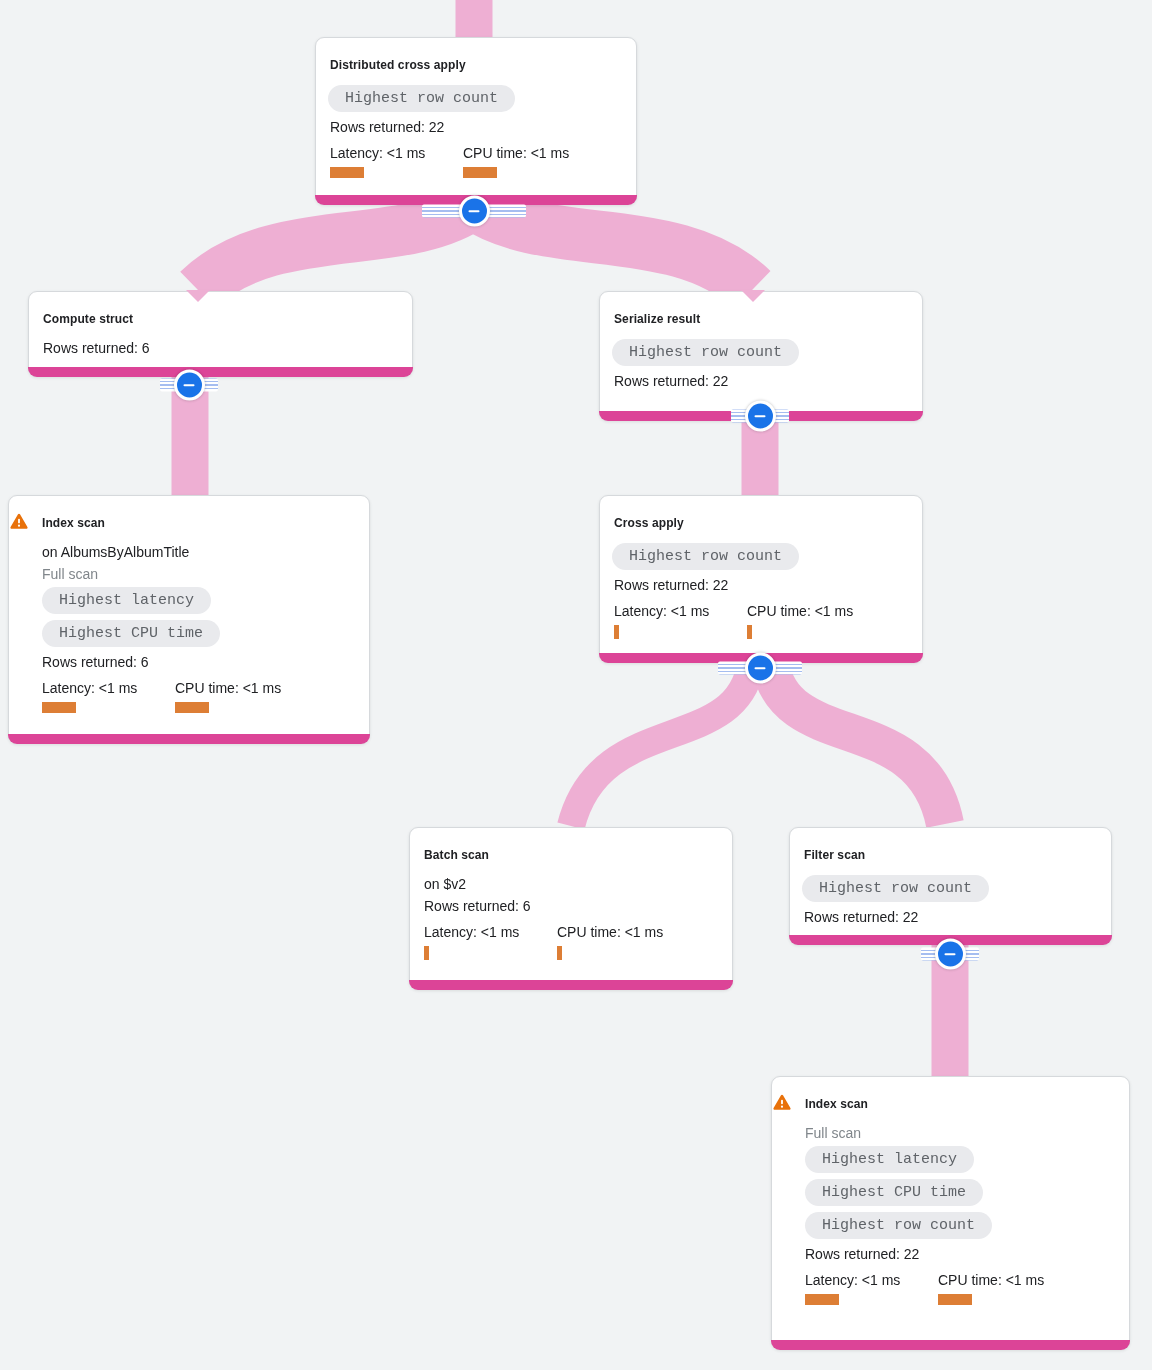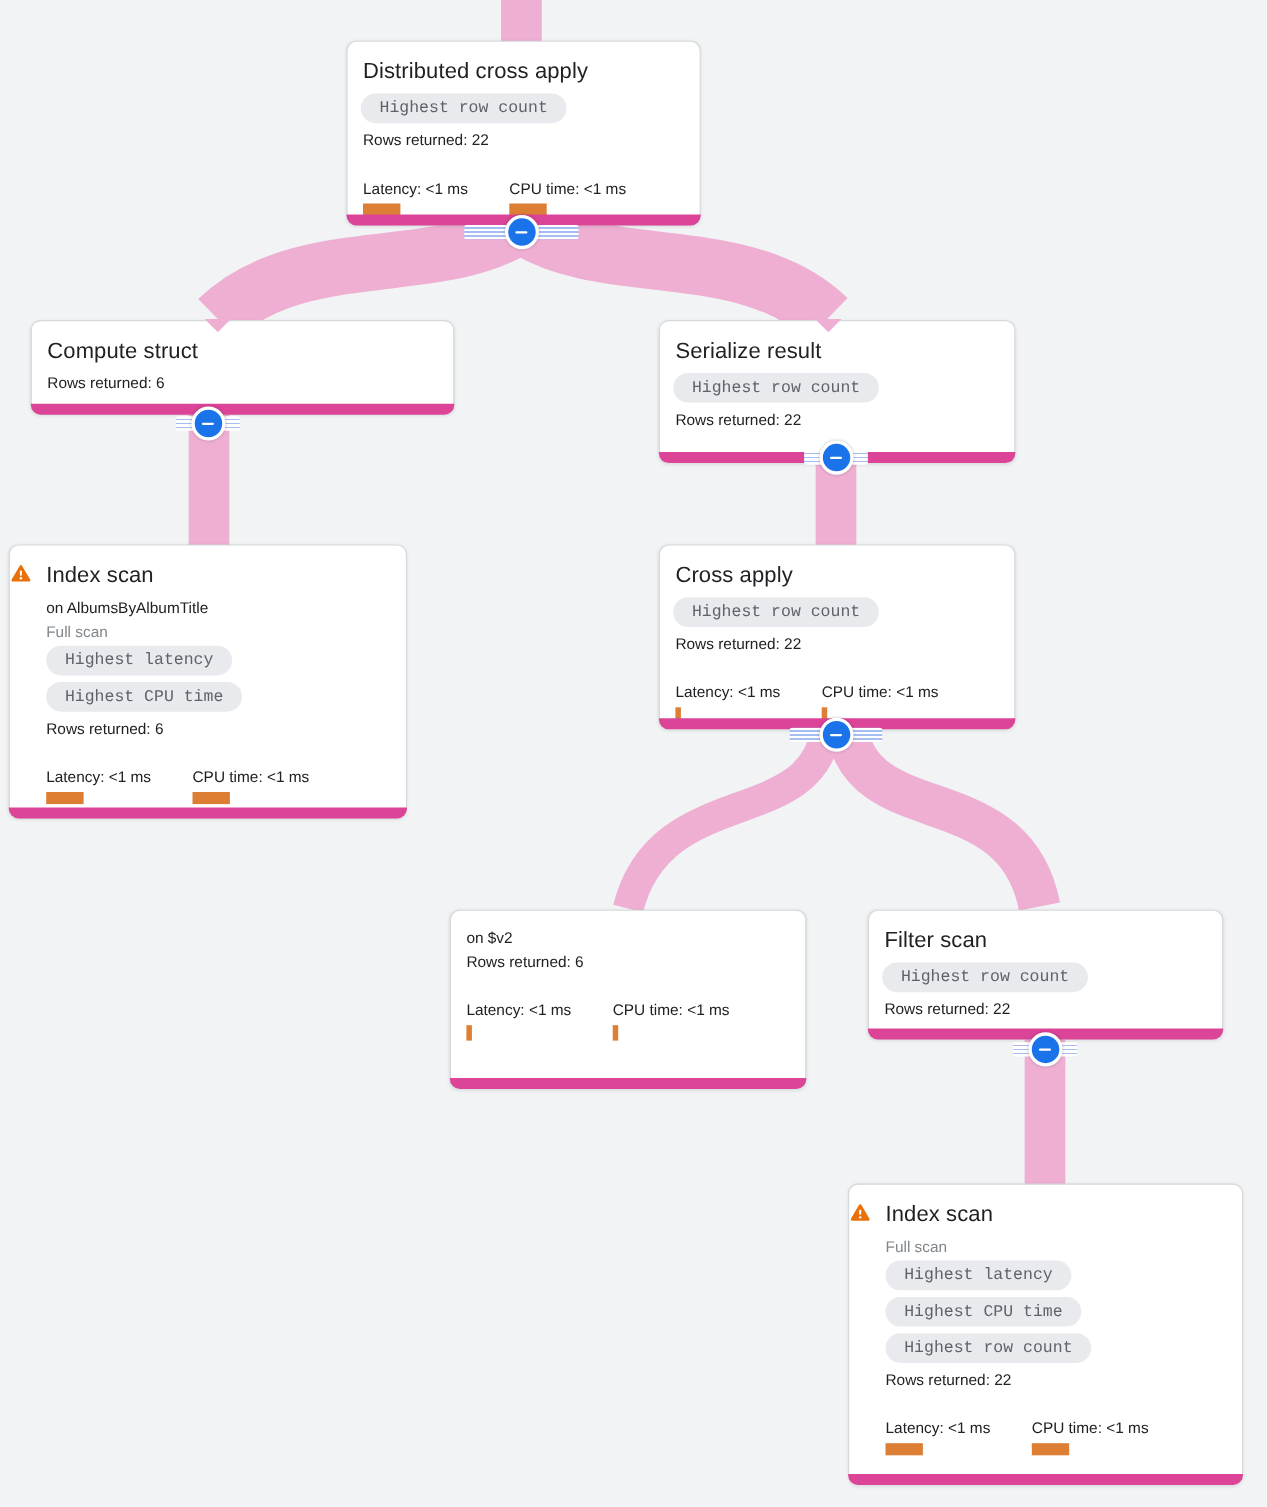--- a/index.html
+++ b/index.html
@@ -23,32 +23,32 @@
     box-shadow:0 1px 3px rgba(60,64,67,.12);
     padding:13px 14px 0 14px;
     font-size:14px;color:var(--text,#202124);
     cursor:pointer;
   }
   .accent{
     position:absolute;left:-1px;right:-1px;bottom:-1px;height:10px;
     background:var(--node_bar,#dc4497);
     border-radius:0 0 9px 9px;
   }
-  .title{font-size:20px;font-weight:400;letter-spacing:.1px;margin:3px 0 7px;line-height:22px;}
+  .title{font-size:12px;font-weight:700;letter-spacing:.1px;margin:3px 0 7px;line-height:22px;}
   .line{line-height:22px;}
   .muted{color:var(--muted,#80868b);}
   .pills{display:flex;flex-direction:column;align-items:flex-start;}
   .pill{
     display:inline-block;background:var(--badge_bg,#e9eaed);color:var(--badge_text,#5f6368);
     font-size:15px;height:27px;line-height:27px;border-radius:14px;
     padding:0 17px;margin:2px 0 4px -2px;font-family:Liberation Mono, monospace;
   }
   .pill:empty{display:none;}
   .line:empty{display:none;}
-  .metrics{display:flex;margin-top:23px;}
+  .metrics{display:flex;margin-top:5px;}
   .metric{width:133px;}
   .metric + .metric{width:auto;}
   .mlabel{line-height:20px;}
   .mbar{background:var(--orange,#dd7e35);margin-top:4px;width:34px;height:11px;}
   
   .whead{display:flex;}
   .warn-icon{width:20px;flex:0 0 20px;margin-right:13px;padding-top:2px;}
   .wbody{flex:1;}
   .card.warn{padding-left:0;}
   .card.warn .pill{margin-left:0;}
@@ -185,20 +185,21 @@
       </div>
       <div class="metric">
         <div class="mlabel">CPU time: &lt;1 ms</div>
         <div class="mbar" style="width: 5px; height: 14px;"></div>
       </div>
     </div>
     <div class="accent"></div>
   </div>
 
   <div class="card n5">
+    <div class="title">Batch scan</div>
     <div class="line">on $v2</div>
     <div class="line">Rows returned: 6</div>
     <div class="metrics">
       <div class="metric">
         <div class="mlabel">Latency: &lt;1 ms</div>
         <div class="mbar" style="width: 5px; height: 14px;"></div>
       </div>
       <div class="metric">
         <div class="mlabel">CPU time: &lt;1 ms</div>
         <div class="mbar" style="width: 5px; height: 14px;"></div>

